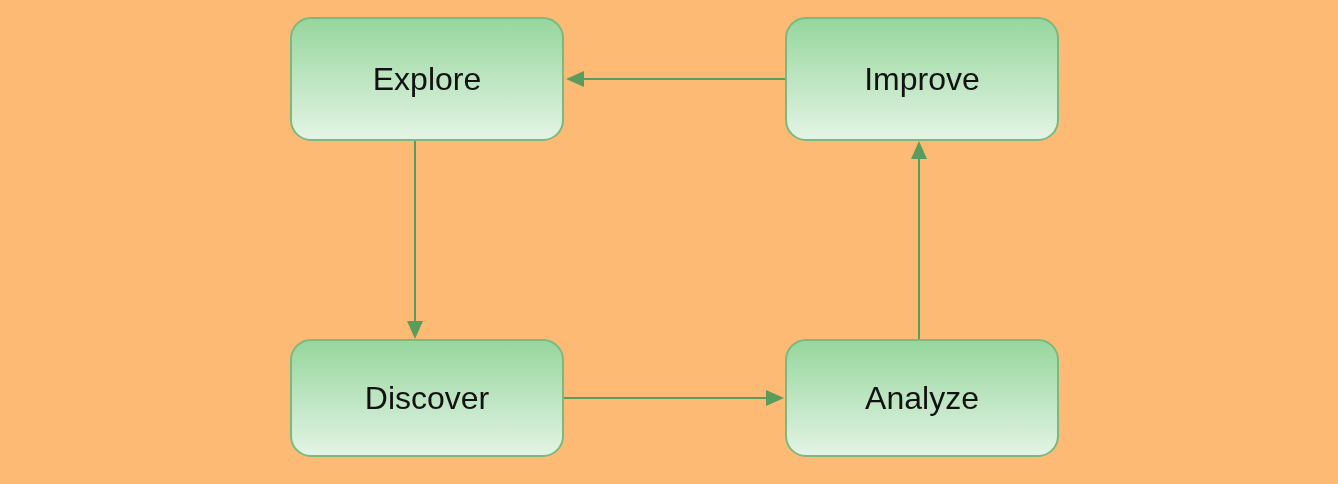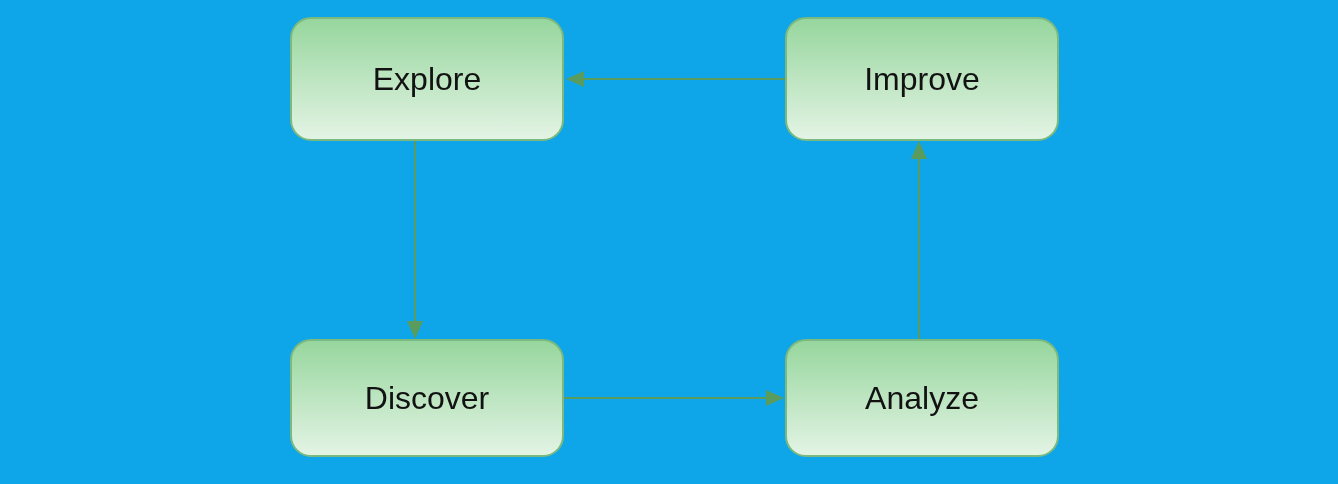--- a/index.html
+++ b/index.html
@@ -4,21 +4,21 @@
 <style>
   html, body {
     margin: 0;
     padding: 0;
     background: #ffffff;
   }
   .canvas {
     position: relative;
     width: 1338px;
     height: 484px;
-    background: #0ea5e9;
+    background: #fdba74;
     overflow: hidden;
   }
   .flow-svg {
     display: block;
   }
   .flow-svg text {
     font-family: "Liberation Sans", sans-serif;
     font-size: 32px;
     font-weight: 400;
   }

